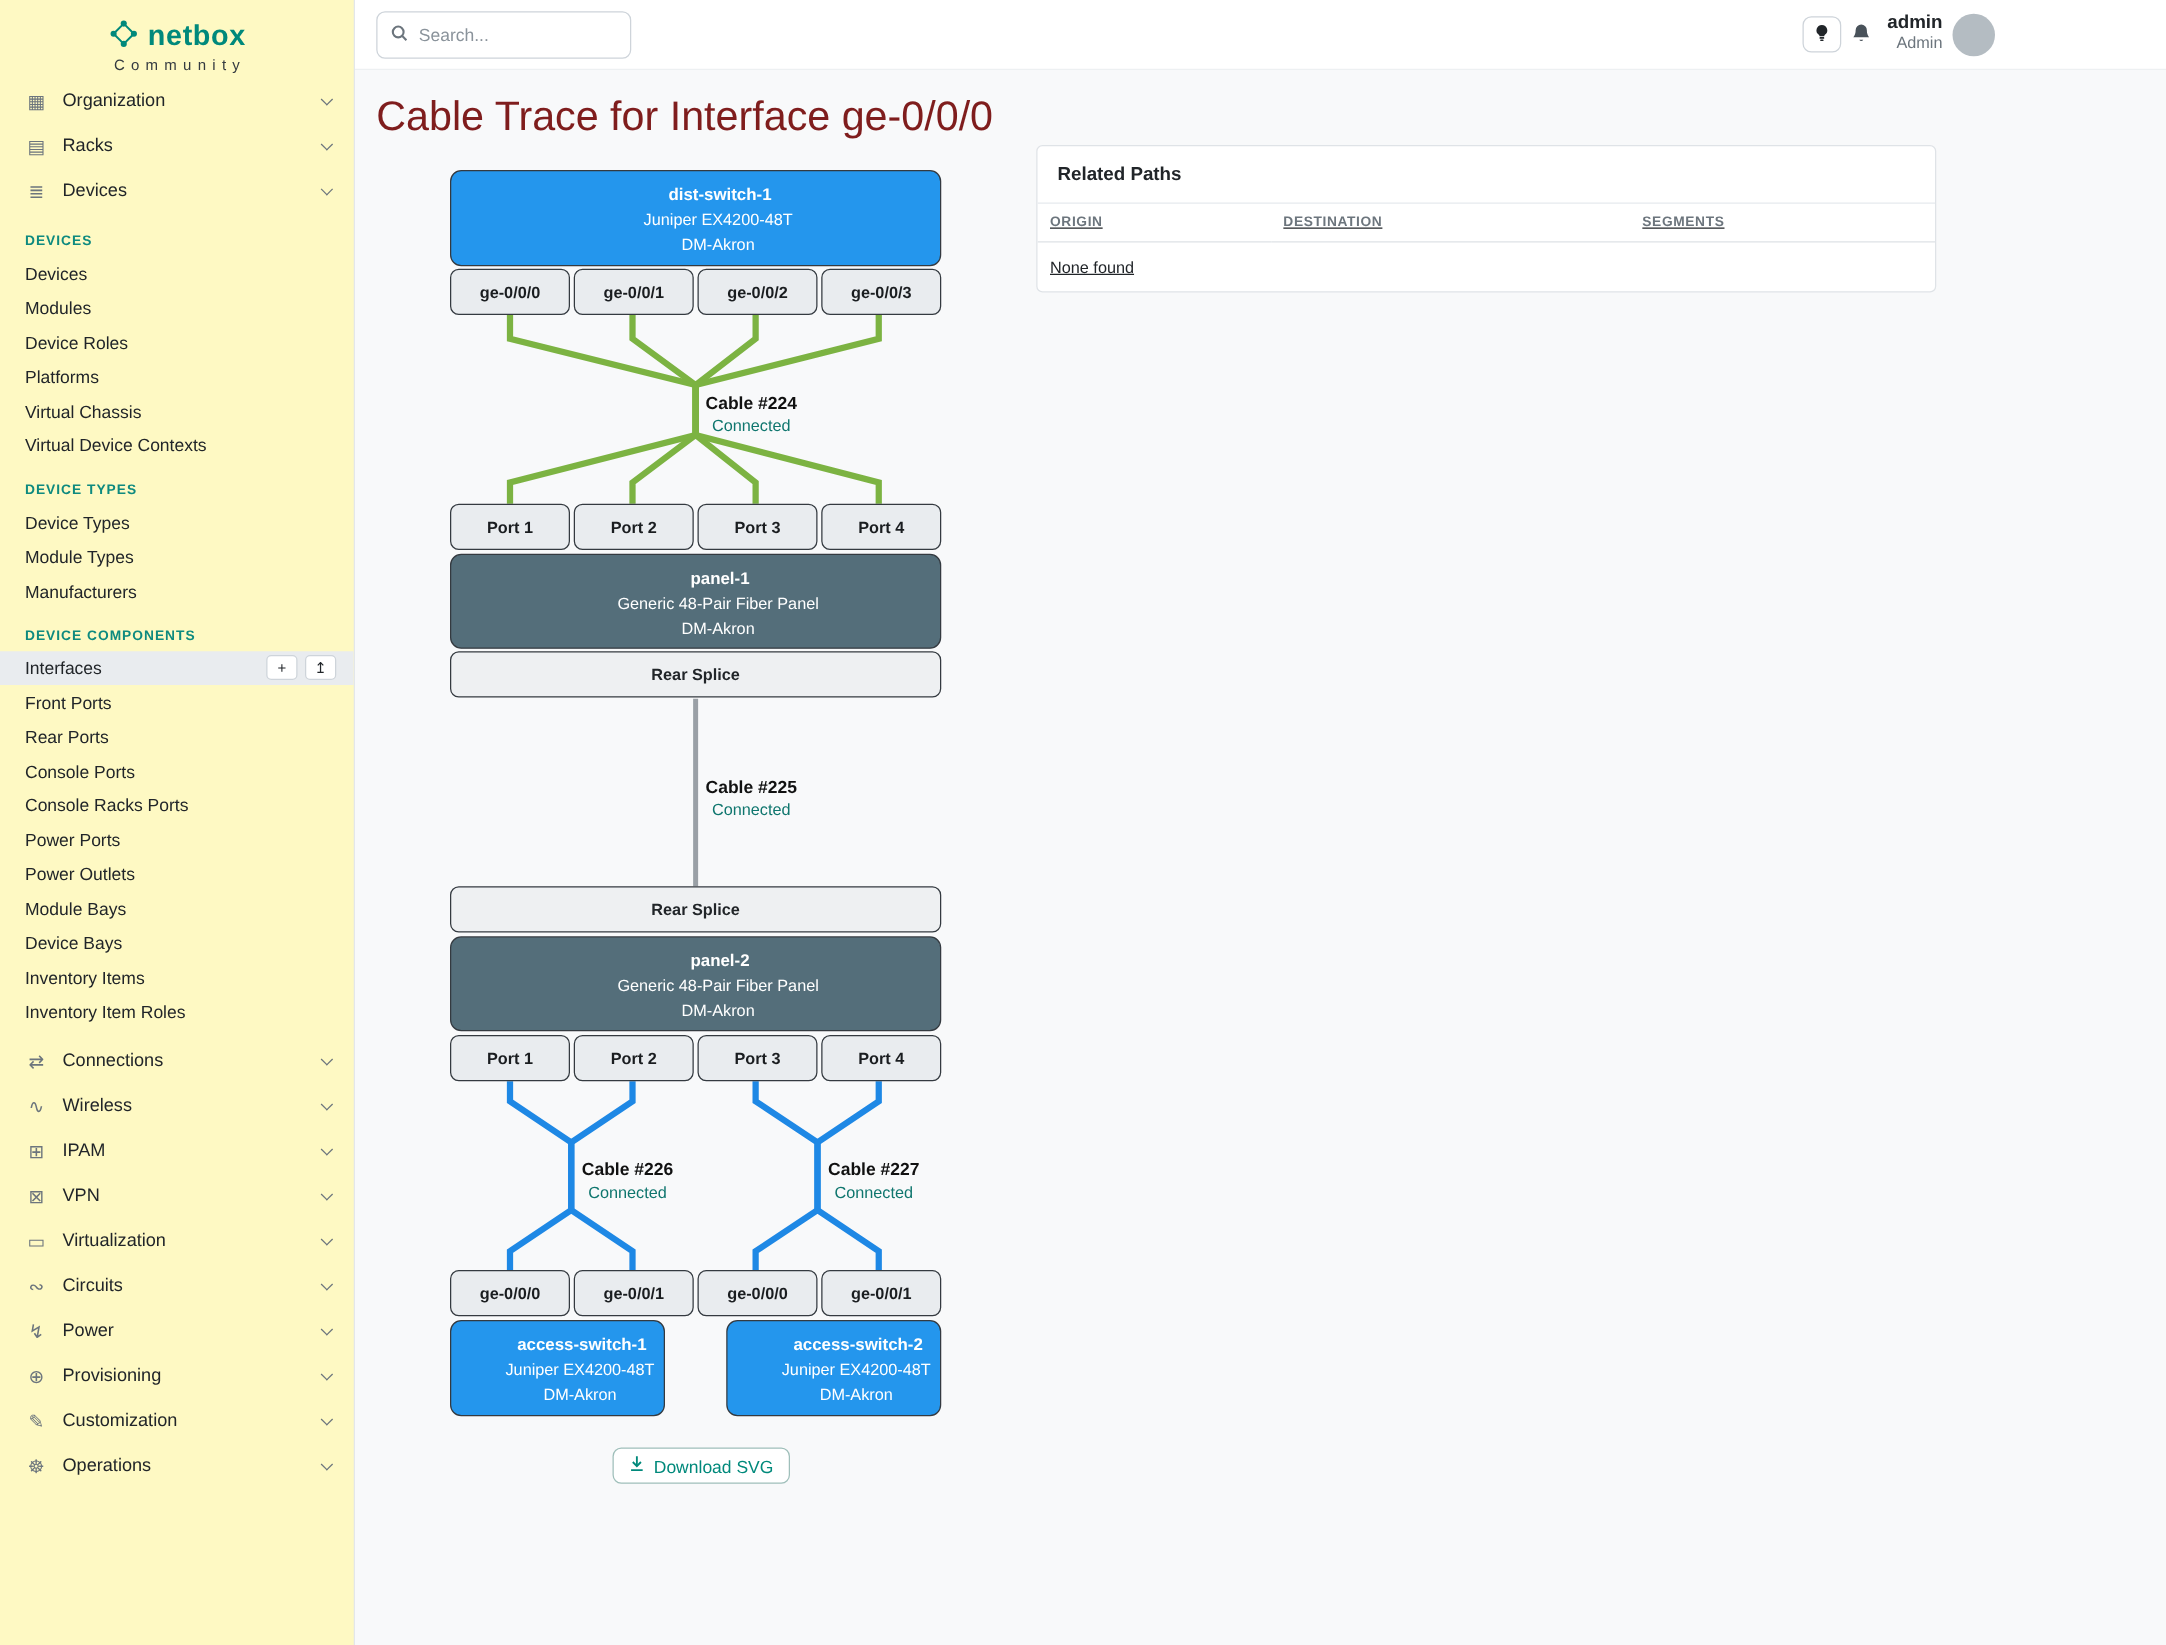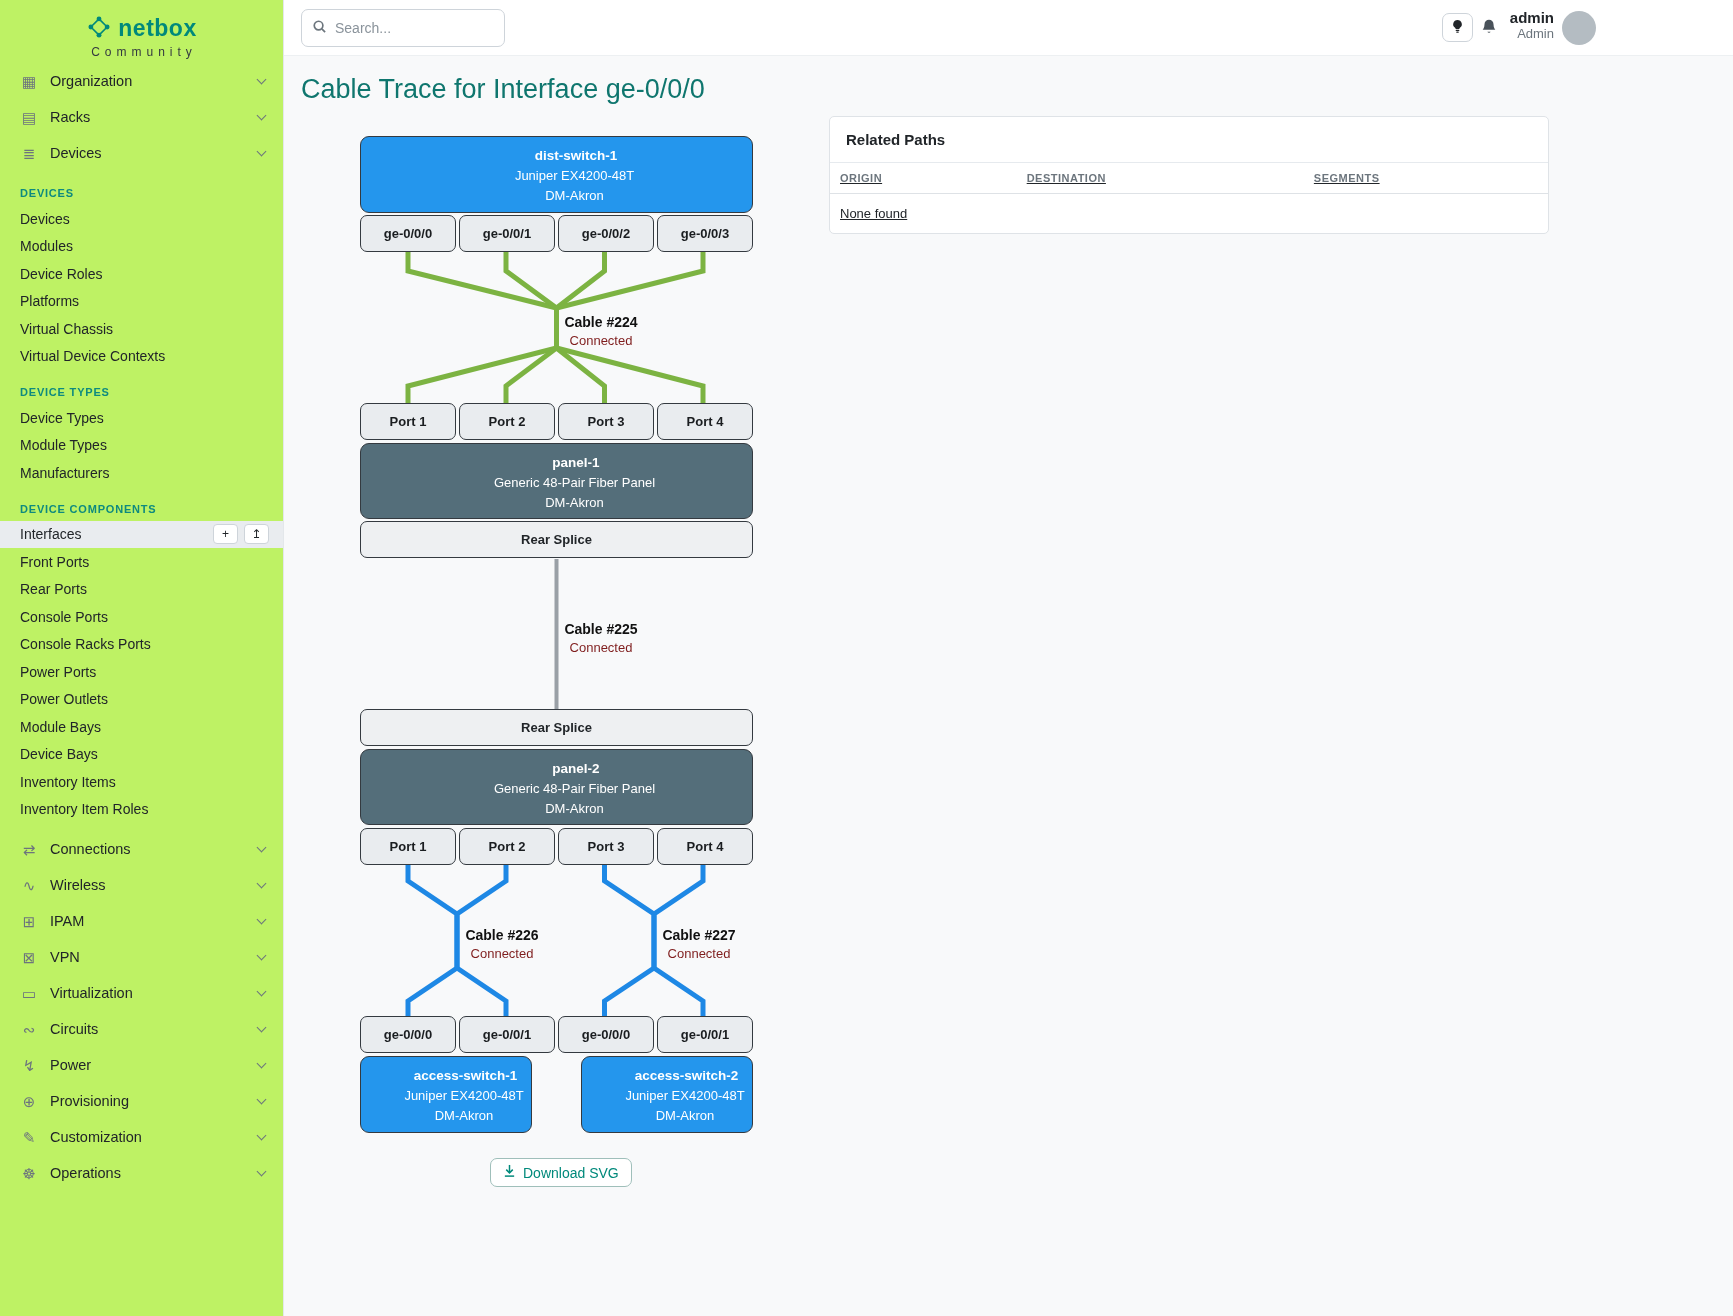--- a/index.html
+++ b/index.html
@@ -4,21 +4,21 @@
 <style>
   :root{
     --accent-teal:#00897b; --device-blue:#2496ed; --panel-slate:#546e7a;
     --cable-green:#7cb342; --cable-blue:#1e88e5; --cable-gray:#9aa0a6; --box-border:#343a40;
   }
   *{box-sizing:border-box; margin:0; padding:0;}
   html,body{width:1733px; height:1316px; overflow:hidden;}
   body{font-family:"Liberation Sans","DejaVu Sans",sans-serif; background:#f8f9fa; color:#212529; font-size:14px;}
 
   
-  .sidebar{position:absolute; left:0; top:0; width:284px; height:1316px; background:#bef264; border-right:1px solid #e3e7ea; overflow:hidden; z-index:5;}
+  .sidebar{position:absolute; left:0; top:0; width:284px; height:1316px; background:#fef9c3; border-right:1px solid #e3e7ea; overflow:hidden; z-index:5;}
   .brand{padding:14px 0 4px; text-align:center;}
   .brand-row{display:flex; align-items:center; justify-content:center; gap:6px;}
   .brand-name{font-size:23px; font-weight:700; color:var(--accent-teal); letter-spacing:.5px;}
   .brand-sub{font-size:12px; letter-spacing:5px; color:#343a40; margin-top:2px; padding-left:5px;}
   .nav-group{display:flex; align-items:center; gap:12px; height:36px; padding:0 18px 0 20px; font-size:14.5px; color:#212529; cursor:pointer;}
   .gicon{width:18px; text-align:center; color:#6c757d; font-size:15px; line-height:1;}
   .chev{margin-left:auto; width:7px; height:7px; border-right:1.6px solid #6c757d; border-bottom:1.6px solid #6c757d; transform:rotate(45deg); margin-top:-3px;}
   .section-header{padding:16px 20px 6px; font-size:11px; font-weight:700; letter-spacing:.8px; color:#0e8a7f;}
   .nav-item{height:27.5px; display:flex; align-items:center; padding:0 14px 0 20px; font-size:14px; color:#212529; cursor:pointer;}
   .nav-item.active{background:#e9ecef;}
@@ -34,21 +34,21 @@
   .icon-btn{position:absolute; top:13px; width:31px; height:29px; border:1px solid #ced4da; border-radius:7px; background:#fff; display:flex; align-items:center; justify-content:center; cursor:pointer;}
   .bulb-btn{left:1158px;}
   .bell-wrap{position:absolute; left:1196px; top:18px; cursor:pointer;}
   .user-block{position:absolute; left:1200px; top:9px; width:70px; text-align:right;}
   .user-name{font-size:15px; font-weight:700; color:#212529;}
   .user-role{font-size:13px; color:#6c757d;}
   .avatar{position:absolute; left:1278px; top:11px; width:34px; height:34px; border-radius:50%; background:#b4bcc2;}
 
   
   .main{position:absolute; left:284px; top:56px; width:1449px; height:1260px;}
-  .page-title{position:absolute; left:17px; top:18px; font-size:27px; font-weight:500; color:#0f766e;}
+  .page-title{position:absolute; left:17px; top:18px; font-size:33px; font-weight:500; color:#7f1d1d;}
 
   
   .card{position:absolute; left:545px; top:60px; width:720px; background:#fff; border:1px solid #dfe3e7; border-radius:5px; overflow:hidden;}
   .card-header{padding:14px 16px; font-size:15px; font-weight:600; border-bottom:1px solid #e6eaee; color:#212529;}
   .card table{width:100%; border-collapse:collapse;text-decoration:underline;}
   .card th{text-align:left; font-size:11px; font-weight:700; color:#6c757d; letter-spacing:.5px; padding:9px 10px; border-bottom:1px solid #dee2e6;}
   .card th:nth-child(1){width:26%; padding-left:10px;}
   .card th:nth-child(2){width:40%;}
   .card th:nth-child(3){width:34%;}
   .card td{padding:12px 10px; font-size:13px; color:#212529;}
@@ -58,21 +58,21 @@
   .trace svg.cables{position:absolute; left:0; top:0; z-index:0;}
   .trace .row{position:absolute; left:0; width:393px; display:flex; gap:3px; z-index:1;}
   .device-box{background:var(--device-blue); border:1.5px solid var(--box-border); border-radius:9px; color:#fff; text-align:center; padding-top:9px; line-height:1.5; width:100%;}
   .device-box .dname{font-size:13.5px; font-weight:700;padding-left:39px;}
   .device-box .dline{font-size:13px;padding-left:36px;}
   .panel-box{background:var(--panel-slate);}
   .port{flex:1; background:#e9ecef; border:1.5px solid var(--box-border); border-radius:7px; display:flex; align-items:center; justify-content:center; font-size:13px; font-weight:700; color:#1a1d20; cursor:pointer;}
   .splice{position:absolute; left:0; width:393px; height:37px; background:#eef0f2; border:1.5px solid var(--box-border); border-radius:7px; display:flex; align-items:center; justify-content:center; font-size:13px; font-weight:700; z-index:1;}
   .cable-label{position:absolute; width:150px; text-align:center; z-index:2;}
   .cable-label .cl{font-size:14px; font-weight:700; color:#111; cursor:pointer;}
-  .cable-label .cs{font-size:13px; color:#7f1d1d; margin-top:3px;}
+  .cable-label .cs{font-size:13px; color:#0f766e; margin-top:3px;}
   .dl-btn{position:absolute; left:206px; top:1102px; height:29px; padding:0 12px; display:flex; align-items:center; gap:7px; background:#fff; border:1px solid #9fbfba; border-radius:7px; color:var(--accent-teal); font-size:14px; font-family:inherit; cursor:pointer;}
   .c-green{stroke:var(--cable-green); stroke-width:5; fill:none;}
   .c-blue{stroke:var(--cable-blue); stroke-width:5; fill:none;}
   .c-gray{stroke:var(--cable-gray); stroke-width:4; fill:none;}
 </style>
 </head>
 <body>
 
 <aside class="sidebar">
   <div class="brand">

